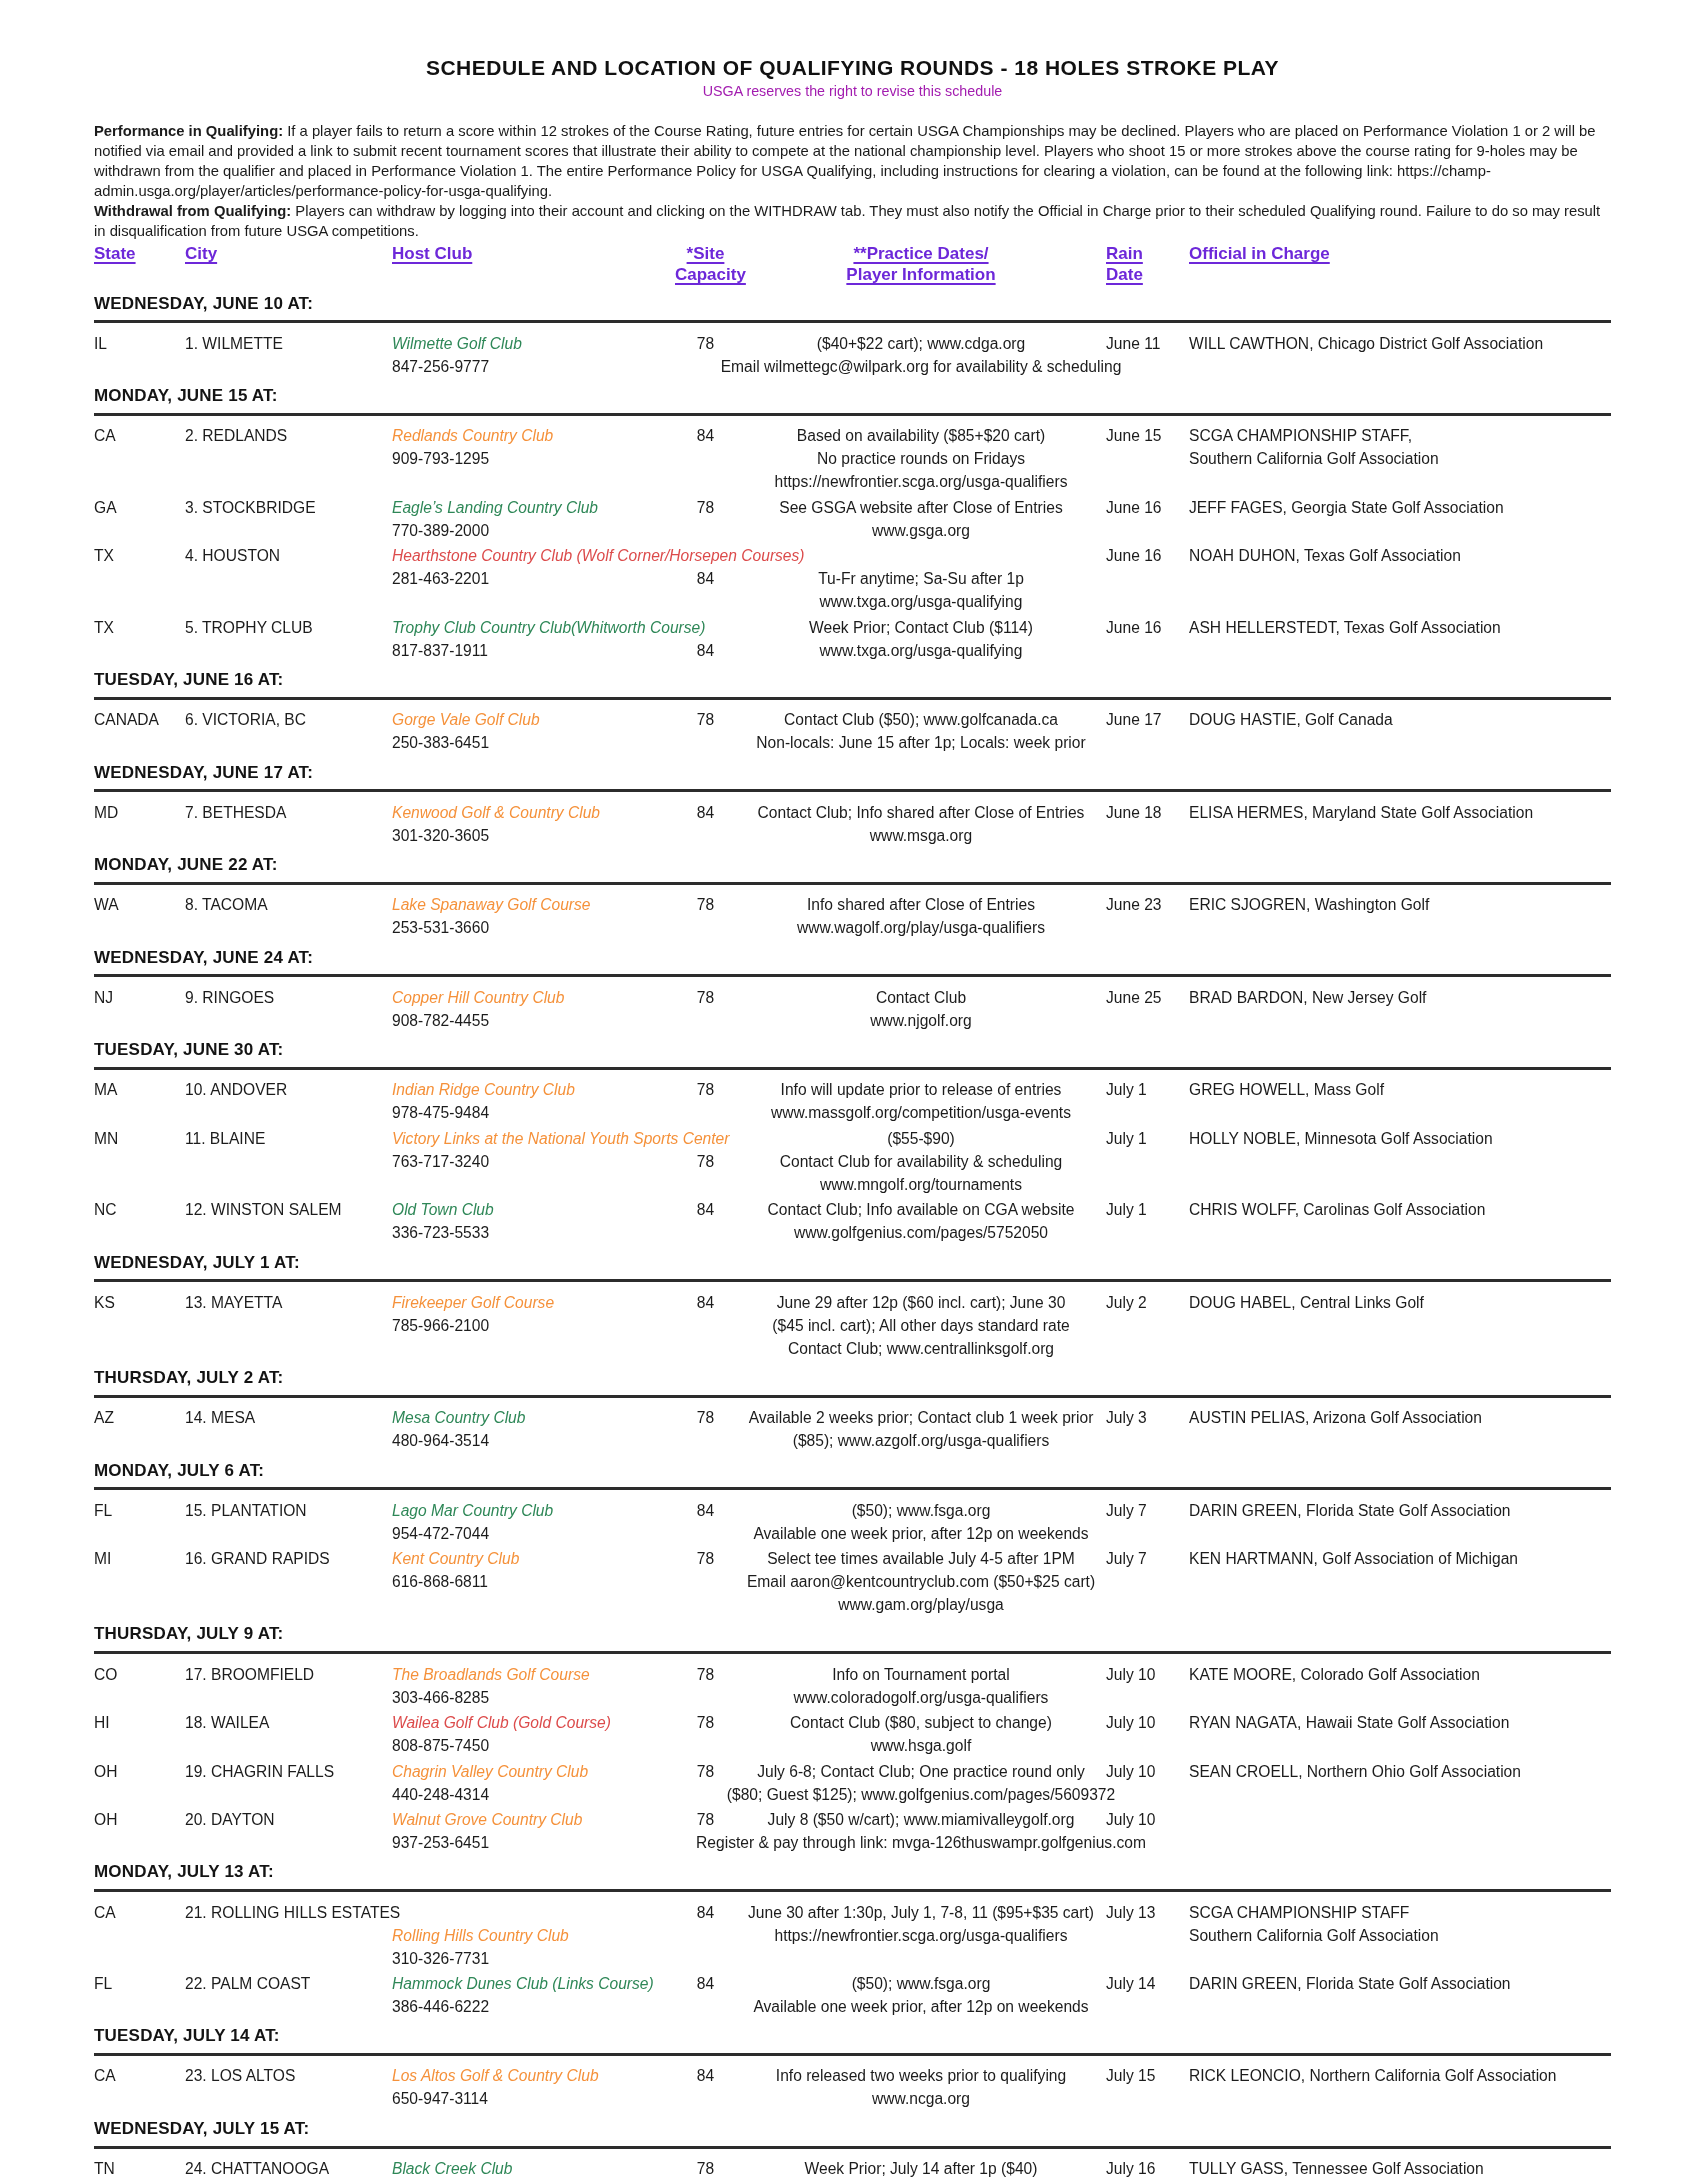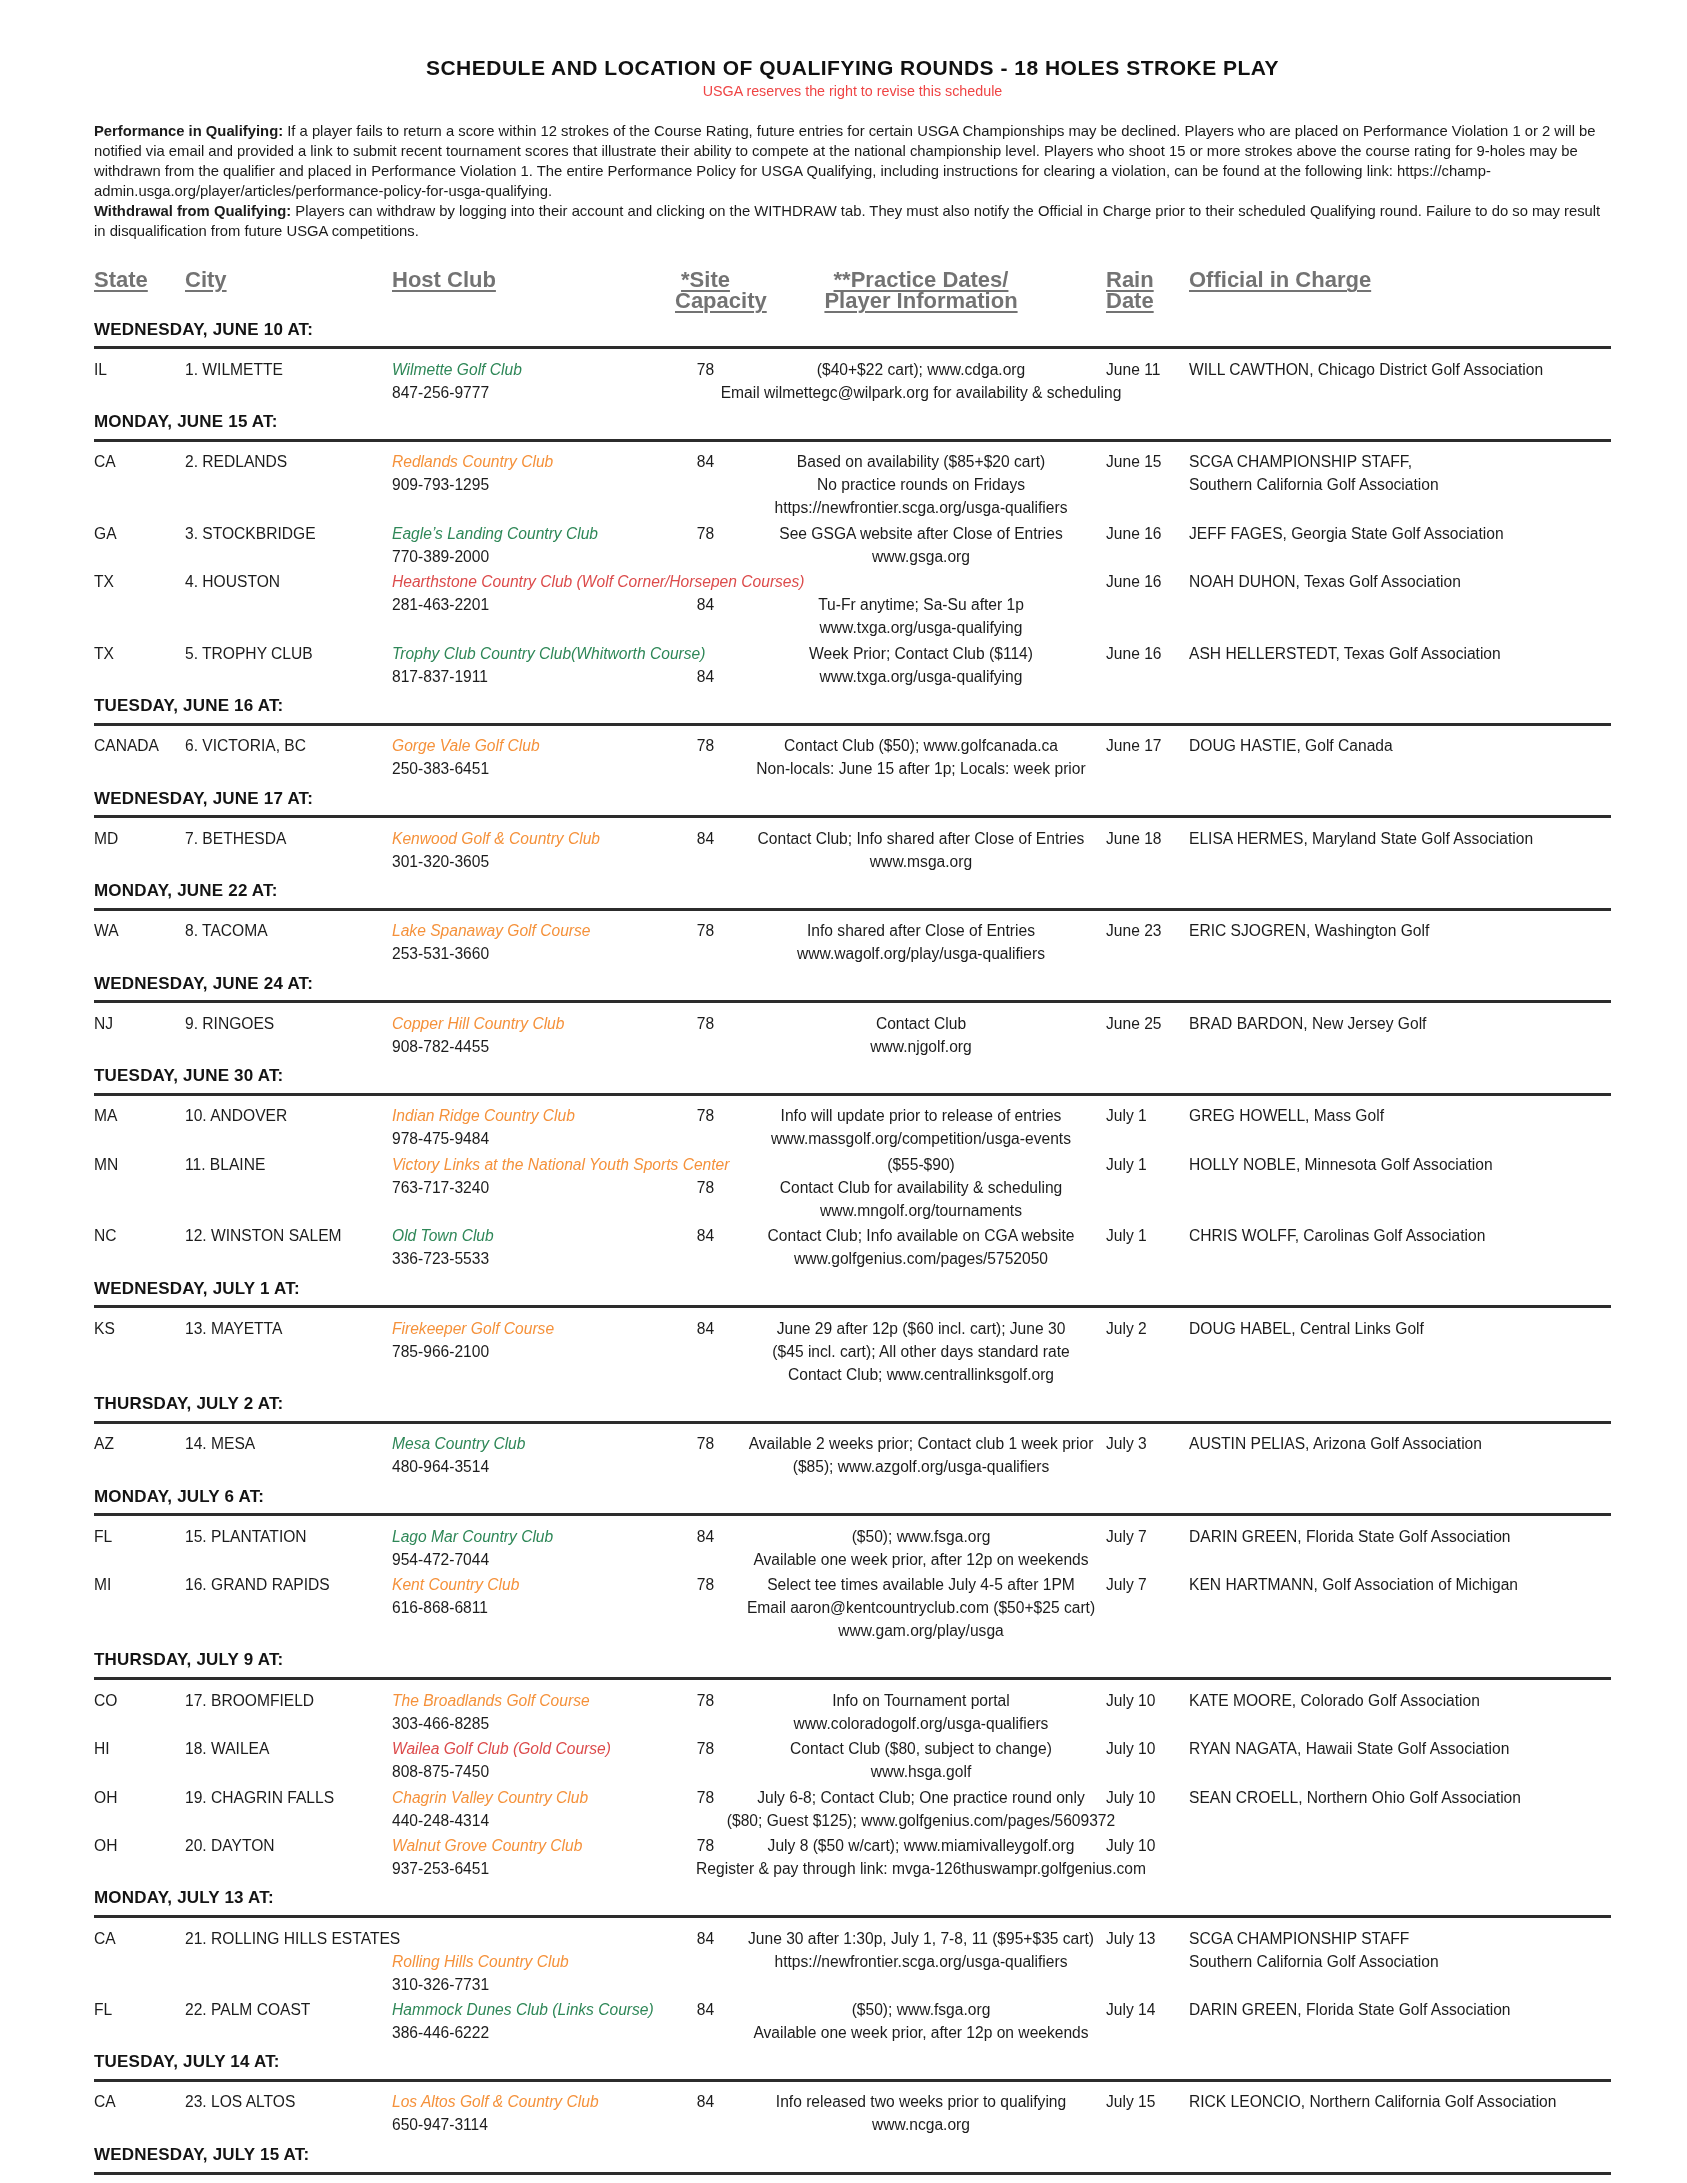--- a/index.html
+++ b/index.html
@@ -9,29 +9,29 @@
     font-family:"Liberation Sans", sans-serif;
     color:#1c1c1c;
     -webkit-font-smoothing:antialiased;
   }
   .page { padding:56px 76px 17px 94px; }
 
   h1.title {
     text-align:center; font-size:21px; font-weight:bold;
     letter-spacing:0.5px; color:#111;
   }
-  .subtitle { text-align:center; font-size:14.3px; margin-top:3.4px; color:#ef4444; }
+  .subtitle { text-align:center; font-size:14.3px; margin-top:3.4px; color:#a21caf; }
 
   .intro { margin-top:22px; font-size:14.8px; line-height:20px; color:#1b1b1b; }
   .intro b { font-weight:bold; }
 
   
   .grid7 { display:grid; grid-template-columns:91px 207px 283px 61px 370px 83px 1fr; }
 
-  .col-headers { margin-top:28px; font-size:22px; font-weight:bold; line-height:21px; color:#737373; }
+  .col-headers { margin-top:2px; font-size:17px; font-weight:bold; line-height:21px; color:#6d28d9; }
   .col-headers .center { text-align:center; }
   .u { text-decoration:underline; text-decoration-thickness:1.7px; text-underline-offset:2.5px; }
 
   h2.day { font-size:17px; font-weight:bold; margin:8.4px 0 6.7px 0; color:#141414; letter-spacing:0.2px; }
   .rule { height:2.5px; border-top:2.5px solid #2c2c2c; border-bottom:1.7px solid #2c2c2c; margin-bottom:8.4px; }
 
   .entry { margin-bottom:2.5px; font-size:15.6px; }
   .entry .ln { height:23px; line-height:23px; white-space:nowrap; }
   .entry .col { overflow:visible; }
   .entry .practice .ln { display:flex; justify-content:center; }

